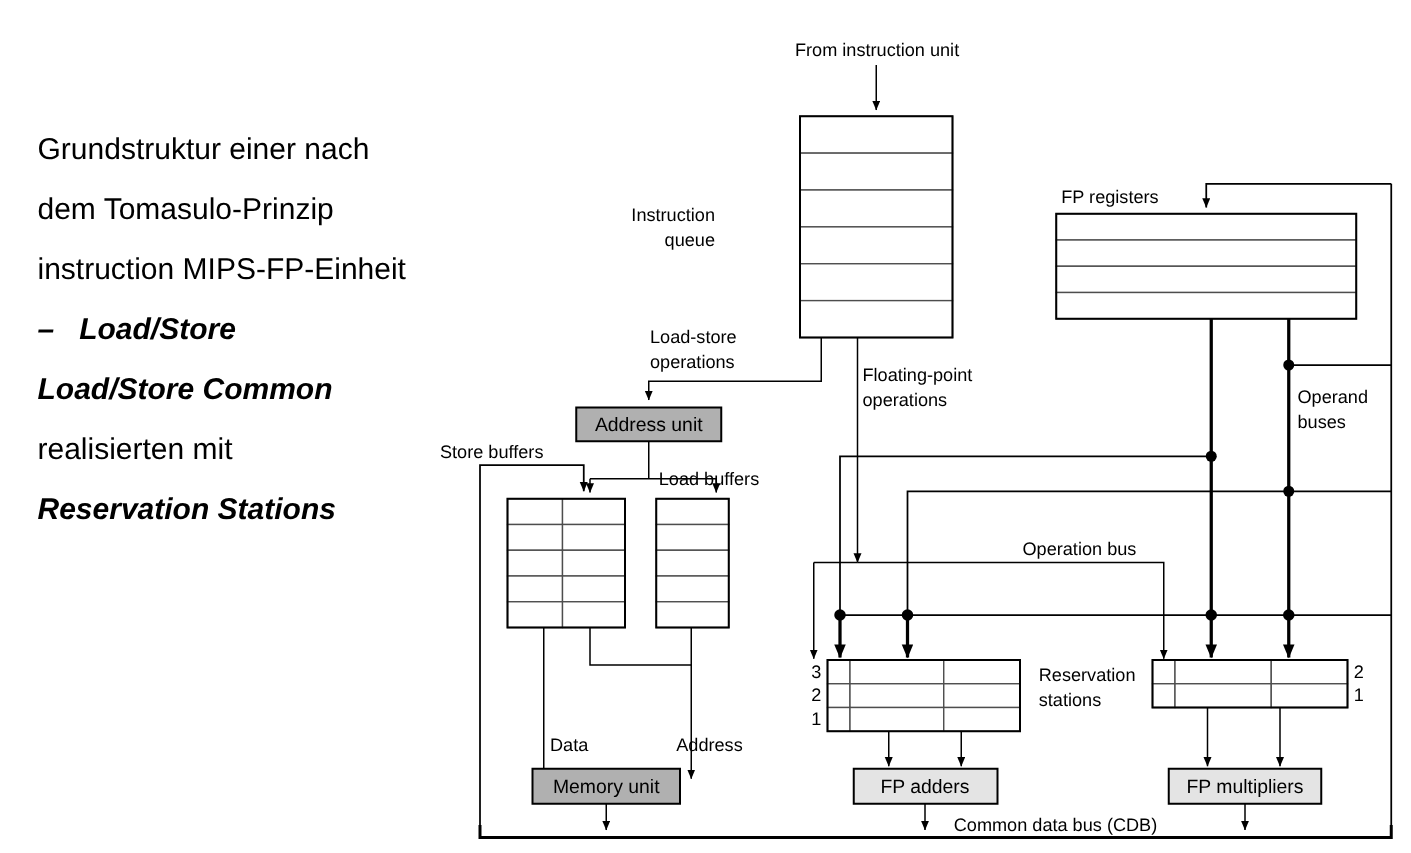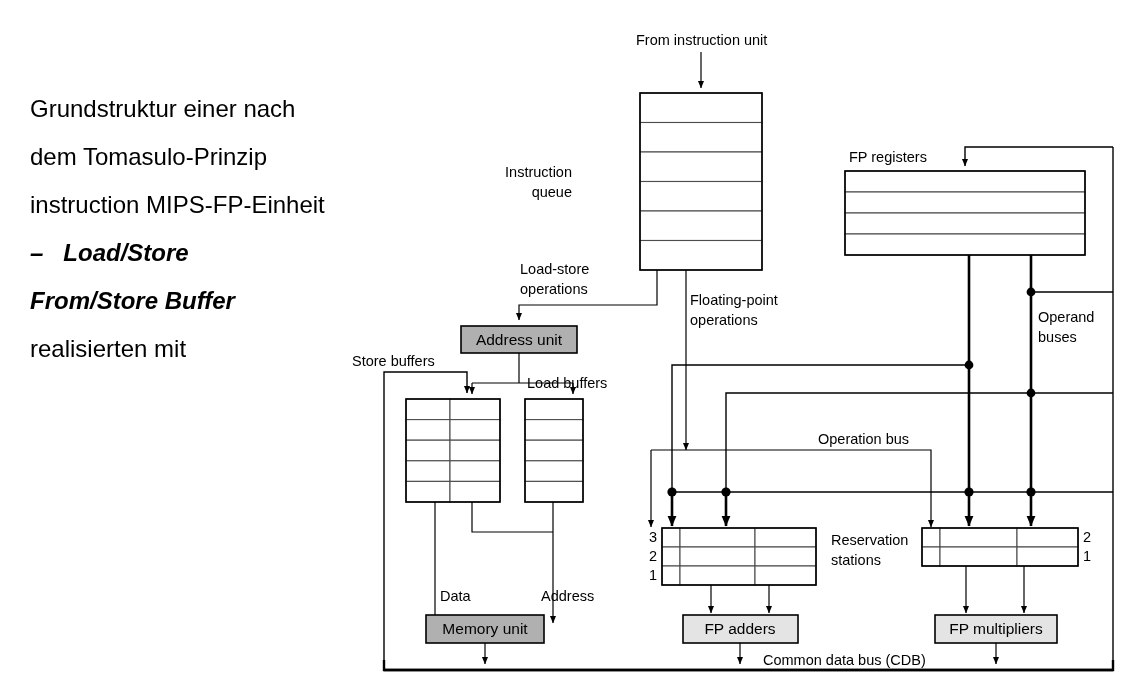--- a/index.html
+++ b/index.html
@@ -23,21 +23,21 @@
     position: absolute;
     left: 0;
     top: 0;
     width: 1129px;
     height: 682px;
   }
   
   #text-panel {
     position: absolute;
     left: 30px;
-    top: 85px;
+    top: 96px;
     width: 340px;
   }
   .text-line {
     font-size: 24px;
     line-height: 48px;
     white-space: pre;
     color: #000000;
   }
   .text-line.italic { font-style: italic; font-weight: bold; }
   .text-line.bullet { padding-left: 0px; }
@@ -63,22 +63,23 @@
 </head>
 <body>
 
 <div id="page">
 
   <div id="text-panel">
     <div class="text-line">Grundstruktur einer nach</div>
     <div class="text-line">dem Tomasulo-Prinzip</div>
     <div class="text-line">instruction MIPS-FP-Einheit</div>
     <div class="text-line bullet italic">–   Load/Store</div>
-    <div class="text-line italic">From/Store Buffer</div>
+    <div class="text-line italic">Load/Store Common</div>
     <div class="text-line">realisierten mit</div>
+    <div class="text-line italic">Reservation Stations</div>
   </div>
 
   <svg id="diagram-svg" viewBox="0 0 1129 682">
     <defs>
       <marker id="arrow" markerWidth="9" markerHeight="9" refX="7.4" refY="3.2" orient="auto" markerUnits="userSpaceOnUse">
         <path d="M0,0 L7.6,3.2 L0,6.4 z" fill="#000000"></path>
       </marker>
       <marker id="arrowbig" markerWidth="13" markerHeight="13" refX="10.5" refY="4.6" orient="auto" markerUnits="userSpaceOnUse">
         <path d="M0,0 L11,4.6 L0,9.2 z" fill="#000000"></path>
       </marker>

